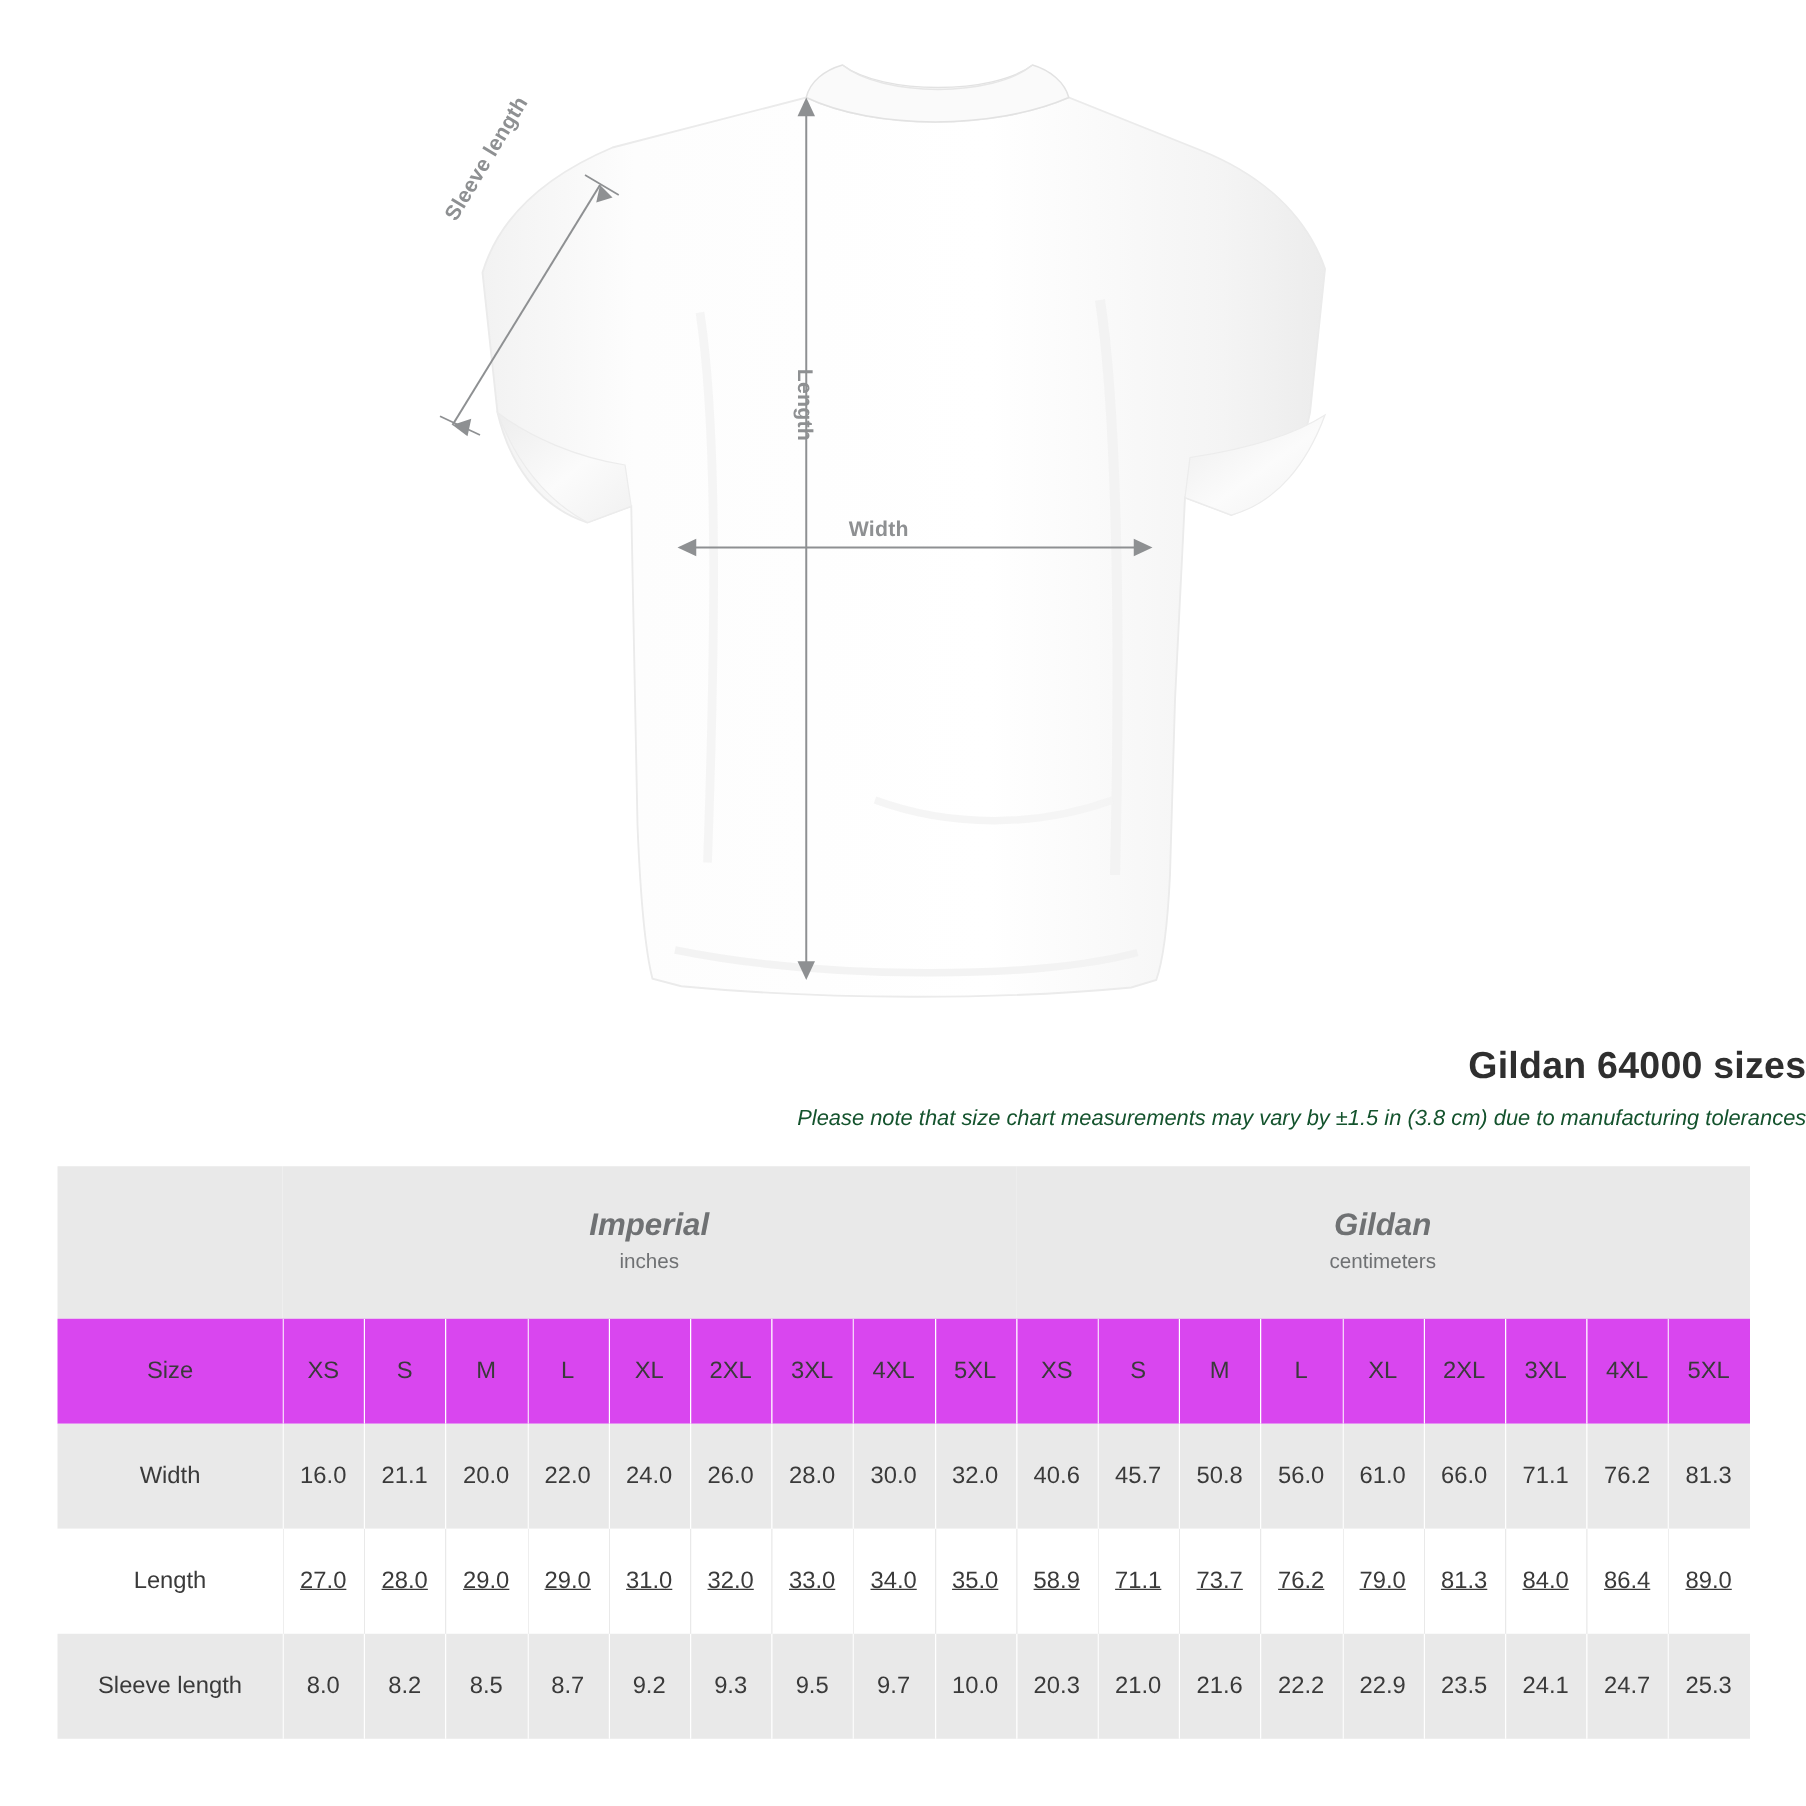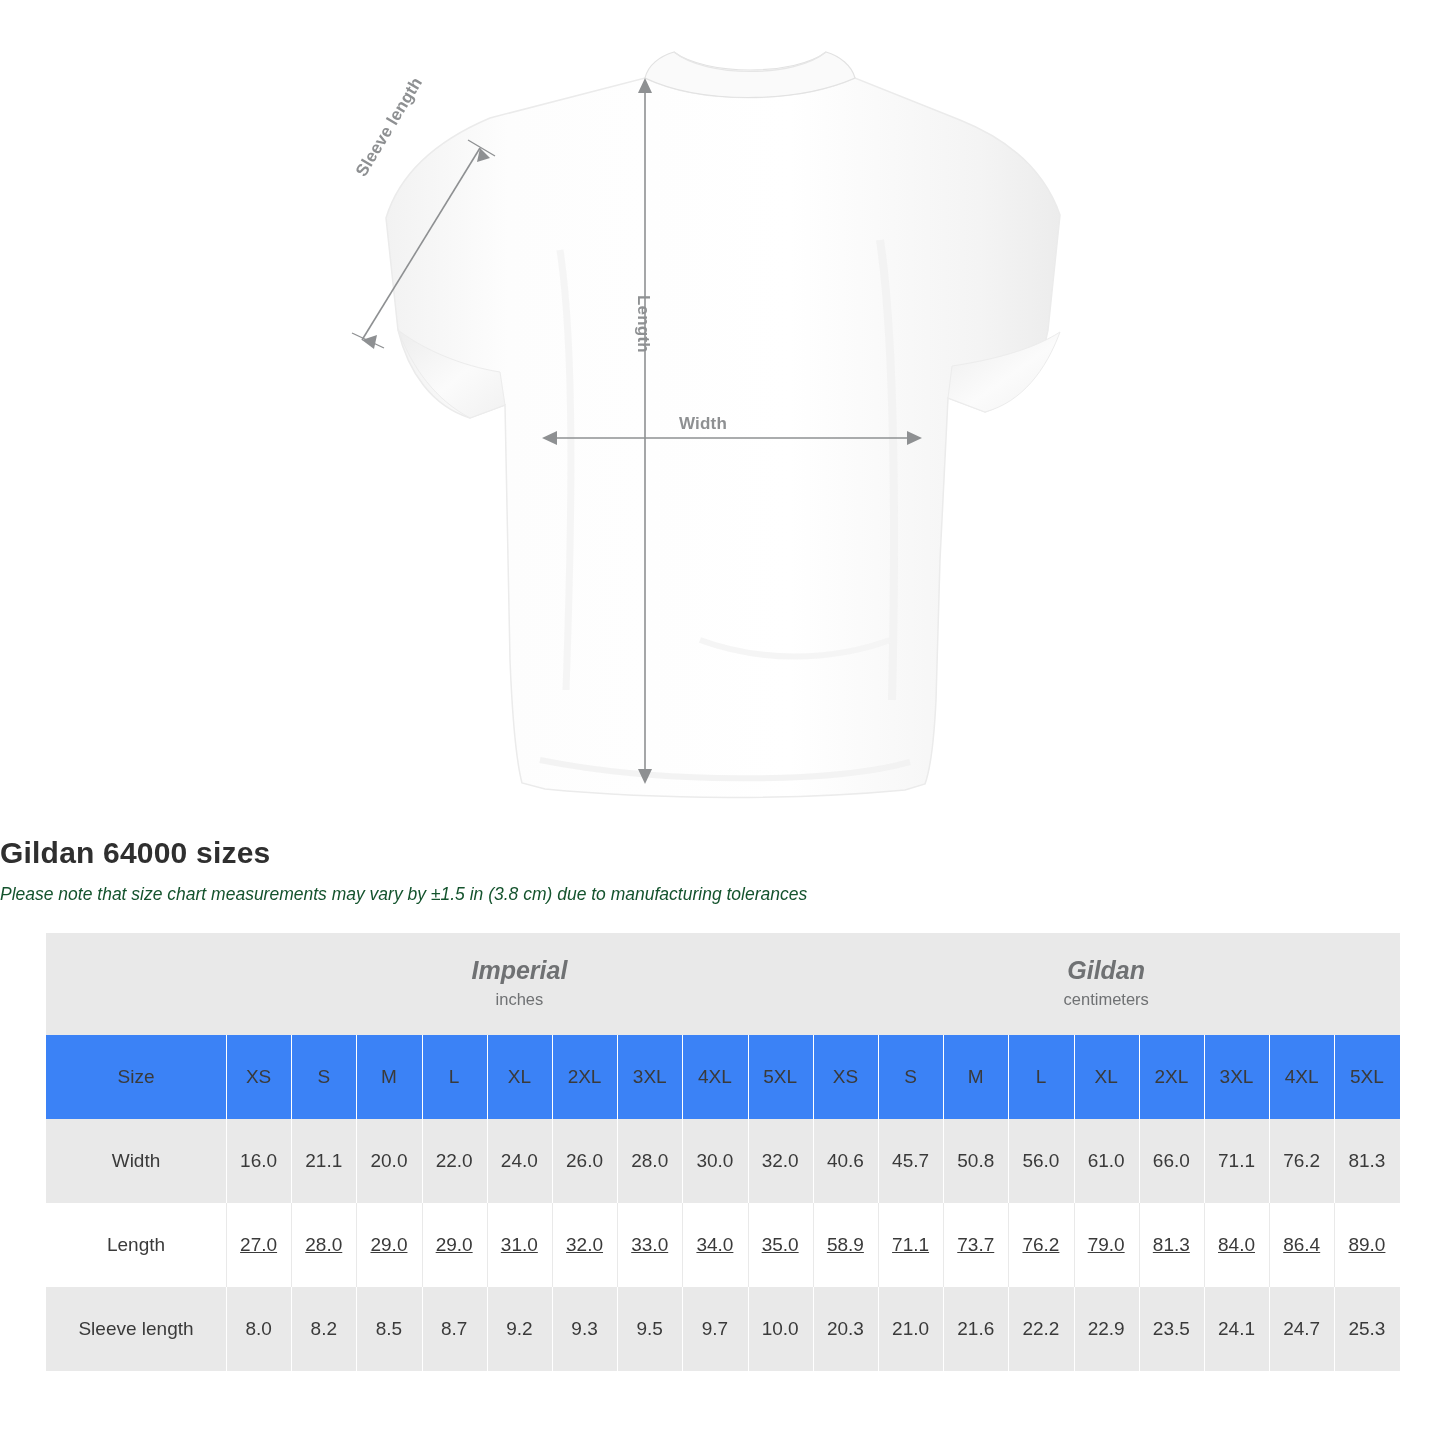--- a/index.html
+++ b/index.html
@@ -50,21 +50,21 @@
     transform: rotate(90deg);
     transform-origin: left top;
   }
   .label-width {
     left: 679px;
     top: 414px;
   }
 
   
   .title-block {
-    text-align: left;
+    text-align: right;
     margin-top: 6px;
   }
   .chart-title {
     font-size: 30px;
     font-weight: bold;
     color: #2f2f2f;
     margin: 0 0 14px 0;
     letter-spacing: 0.2px;
   }
   .chart-note {
@@ -85,39 +85,39 @@
   }
   table.size-table td, table.size-table th {
     text-align: center;
     vertical-align: middle;
     font-weight: normal;
     border: none;
     padding: 0;
   }
   
   .unit-row td {
-    height: 102px;
+    height: 122px;
     background: #e9e9e9;
   }
   .unit-system {
     font-size: 25px;
     font-weight: bold;
     font-style: italic;
     color: #6f7173;
     line-height: 1.25;
   }
   .unit-sub {
     font-size: 16.5px;
     color: #6f7173;
     line-height: 1.6;
   }
   
   .head-row td {
     height: 84px;
-    background: #3b82f6;
+    background: #d946ef;
     font-size: 19px;
     font-weight: bold;
     color: #3a3a3a;
   }
   .head-row td.rowlabel {
     font-size: 19px;
   }
   
   .data-row td {
     height: 84px;

